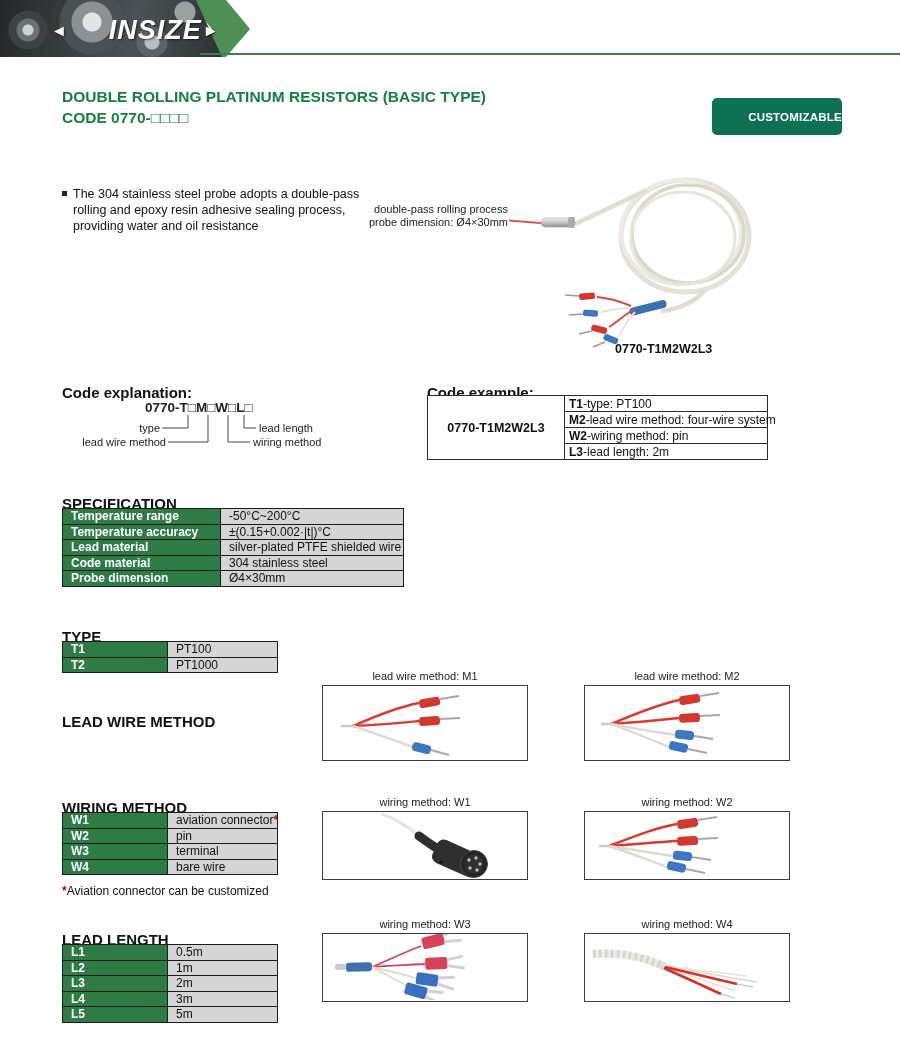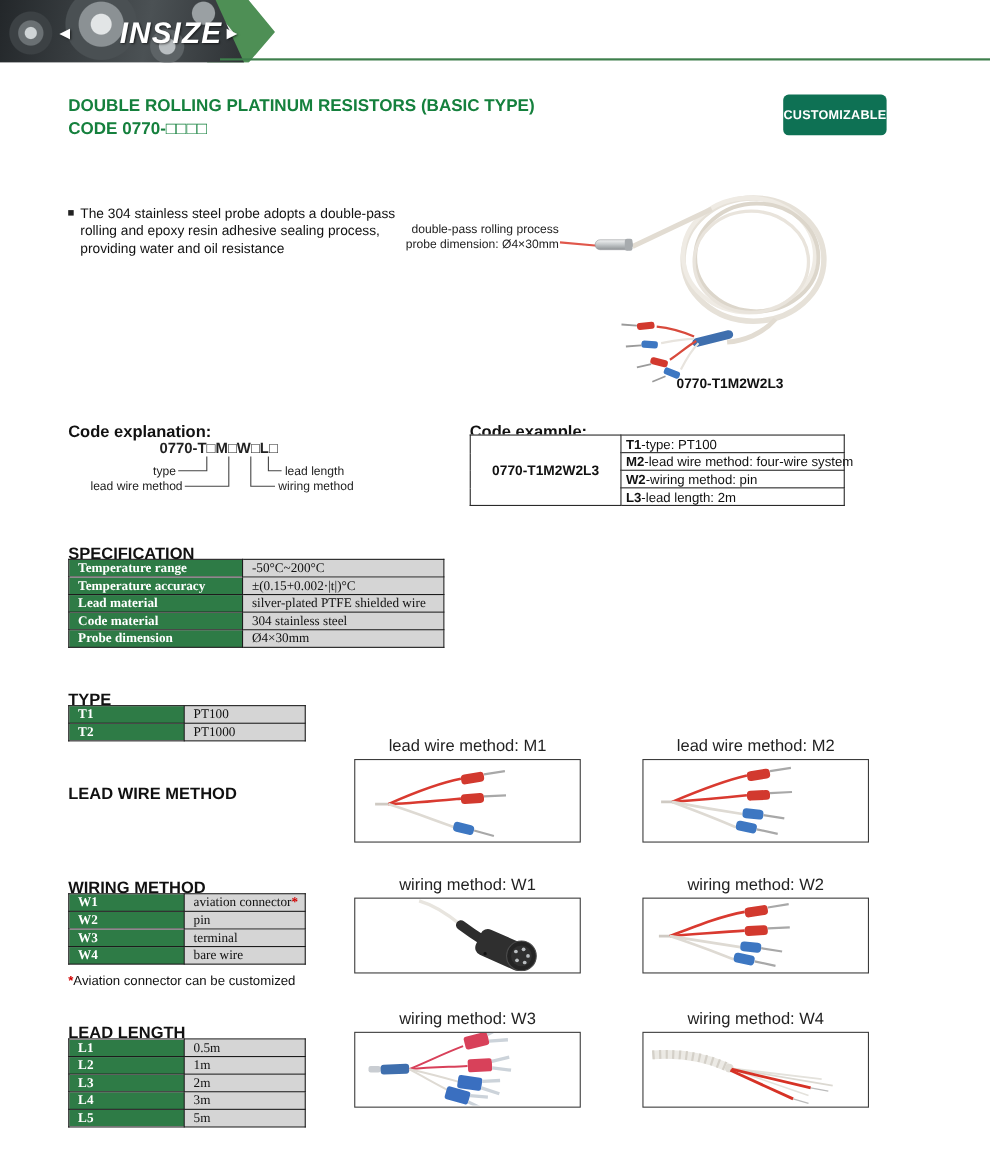--- a/index.html
+++ b/index.html
@@ -18,53 +18,53 @@
     clip-path:polygon(0 0,196px 0,222px 57px,0 57px);}
   .banner-chevron{left:186px;top:0;width:70px;height:57px;background:#4e8f55;
     clip-path:polygon(2px 0,40px 0,64px 29px,40px 57px,2px 57px,26px 29px);}
   .banner-line{left:200px;top:53px;width:700px;height:2px;background:#3e7f4c;}
   .logo{left:50px;top:15px;display:flex;align-items:center;color:#fff;}
   .logo .txt{font-style:italic;font-weight:900;font-size:27px;letter-spacing:1px;
     text-shadow:1px 1px 2px rgba(0,0,0,.6);margin-left:41px;}
   .logo .arr{font-size:16px;line-height:1;padding:0 1px;text-shadow:1px 1px 2px rgba(0,0,0,.6);}
 
   .title{left:62px;top:86px;font-weight:bold;font-size:15.5px;line-height:21px;color:#15803d;}
-  .badge{left:712px;top:86px;width:94px;height:37px;background:#0e7154;border-radius:5px;
+  .badge{left:712px;top:98px;width:94px;height:37px;background:#0e7154;border-radius:5px;
     color:#fff;font-weight:bold;font-size:11.5px;display:flex;align-items:center;justify-content:center;
-    letter-spacing:.2px;}
+    letter-spacing:.2px;padding-left:36px;}
 
   
   .bullet{left:62px;top:186px;width:300px;display:flex;font-size:12.5px;line-height:16px;}
   .bullet .sq{width:5px;height:5px;background:#222;margin:5px 6px 0 0;flex:0 0 auto;}
   .annot{left:358px;top:203px;width:150px;text-align:right;font-size:11px;line-height:13px;color:#222;}
   .red-line{left:509px;top:221px;width:37px;height:2px;background:#e0574b;transform:rotate(5deg);}
   .product-caption{left:615px;top:342px;font-weight:bold;font-size:12.5px;}
 
   
   .heading{font-weight:bold;font-size:15px;color:#111;}
 
   
   table.gtable{border-collapse:collapse;table-layout:fixed;}
   .gtable td{border:1px solid #1c1c1c;height:14.5px;font-size:12px;padding:0 4px 0 8px;
-    white-space:nowrap;overflow:hidden;font-family:Liberation Serif, serif;}
+    white-space:nowrap;overflow:hidden;}
   .gtable td.g{background:#2e7b46;color:#fff;font-weight:bold;}
   .gtable td.v{background:#d5d5d5;color:#111;}
   .star{color:#d00000;font-weight:bold;}
 
   
   table.ctable{border-collapse:collapse;table-layout:fixed;background:#fff;}
   .ctable td{border:1px solid #2a2a2a;font-size:12px;height:15px;padding:0 4px;white-space:nowrap;}
   .ctable td.code-cell{font-weight:bold;font-size:12.5px;text-align:center;width:128px;}
   .ctable td.desc b{font-weight:bold;}
 
   .note{font-size:12px;}
 
   
   .figure{position:absolute;width:206px;}
-  .fig-caption{width:206px;text-align:center;font-size:15px;color:#222;margin-bottom:3px;}
+  .fig-caption{width:206px;text-align:center;font-size:11px;color:#222;margin-bottom:3px;}
   .fig-box{width:206px;border:1.5px solid #3c3c3c;background:#fff;box-sizing:border-box;}
 
   svg text{font-family:"Liberation Sans", sans-serif;}
 </style>
 </head>
 <body>
 
 <div class="page">
 
   <div class="abs banner-chevron"></div>

